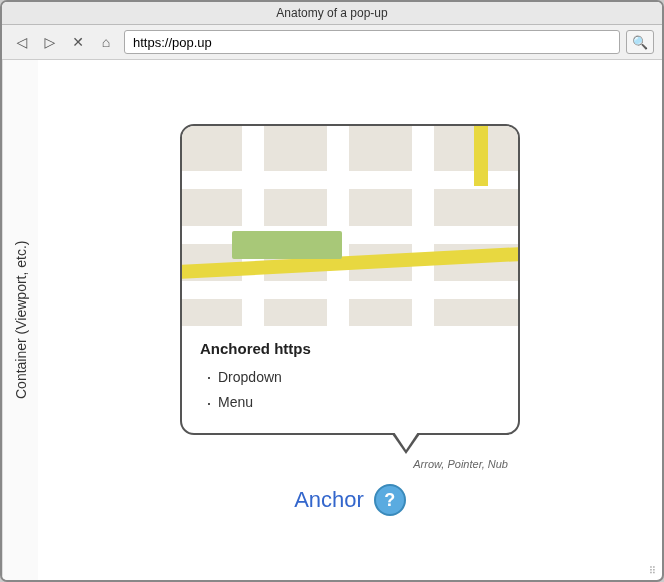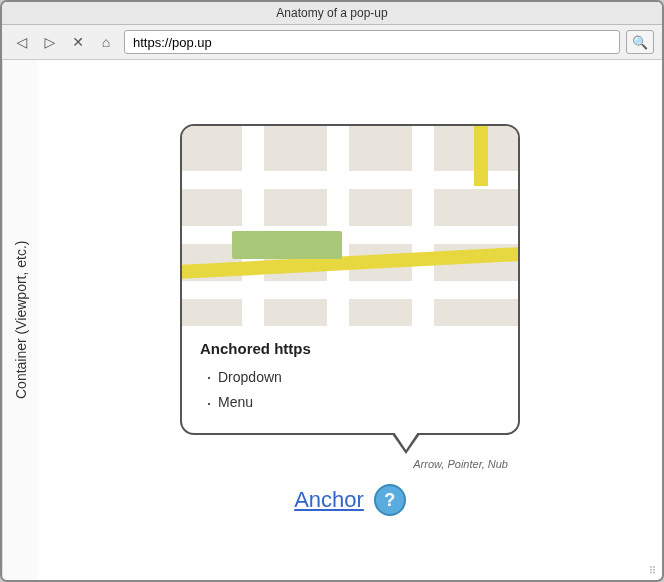--- a/index.html
+++ b/index.html
@@ -255,21 +255,20 @@
     }
     .anchor-row {
       display: flex;
       align-items: center;
       gap: 10px;
       margin-top: 14px;
     }
     .anchor-link {
       font-size: 22px;
       color: #3366cc;
-      text-decoration: underline;
       font-weight: normal;
     }
     .help-circle {
       width: 32px;
       height: 32px;
       border-radius: 50%;
       background: #5aabe0;
       border: 2px solid #3a8abb;
       display: flex;
       align-items: center;

